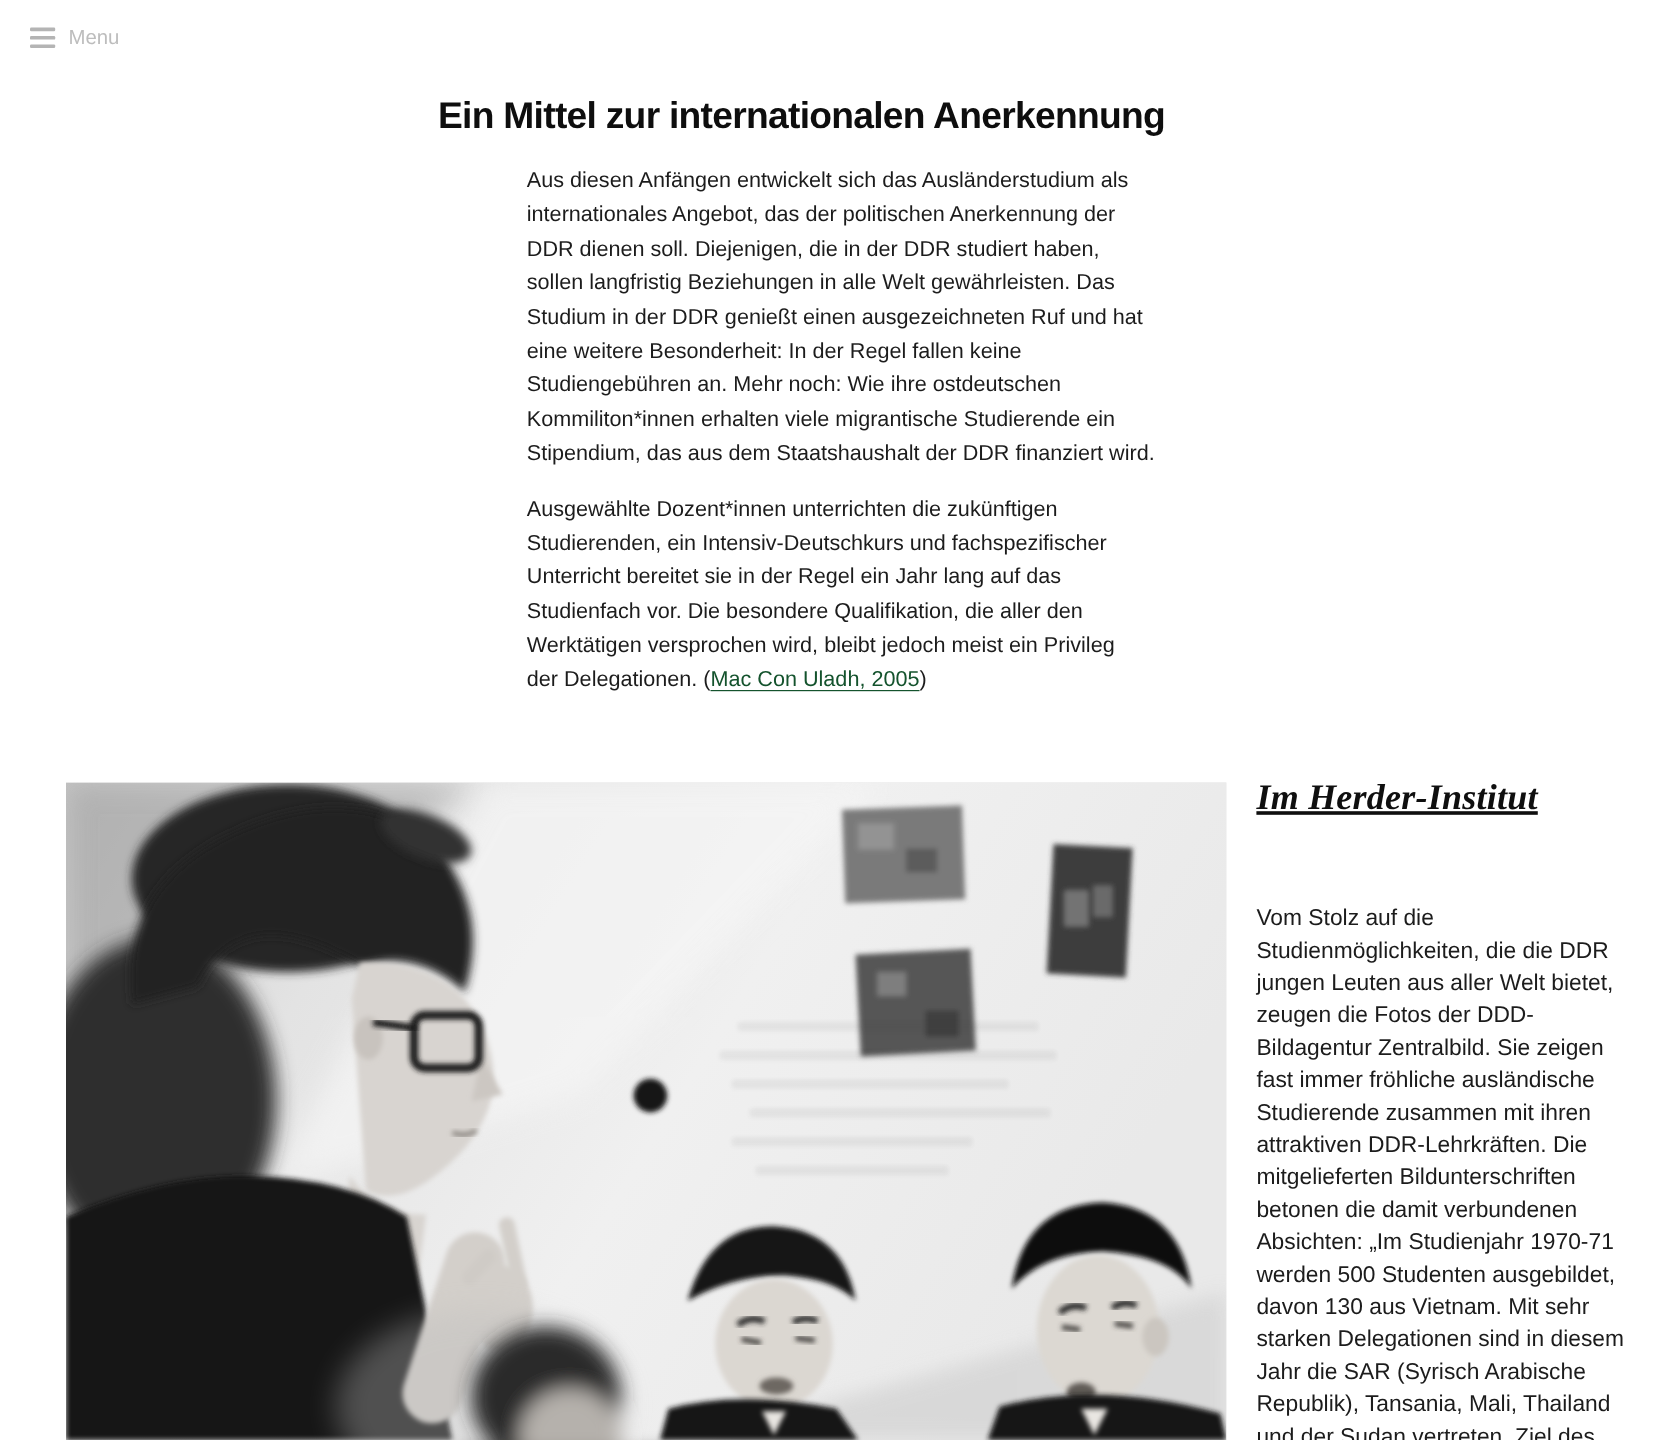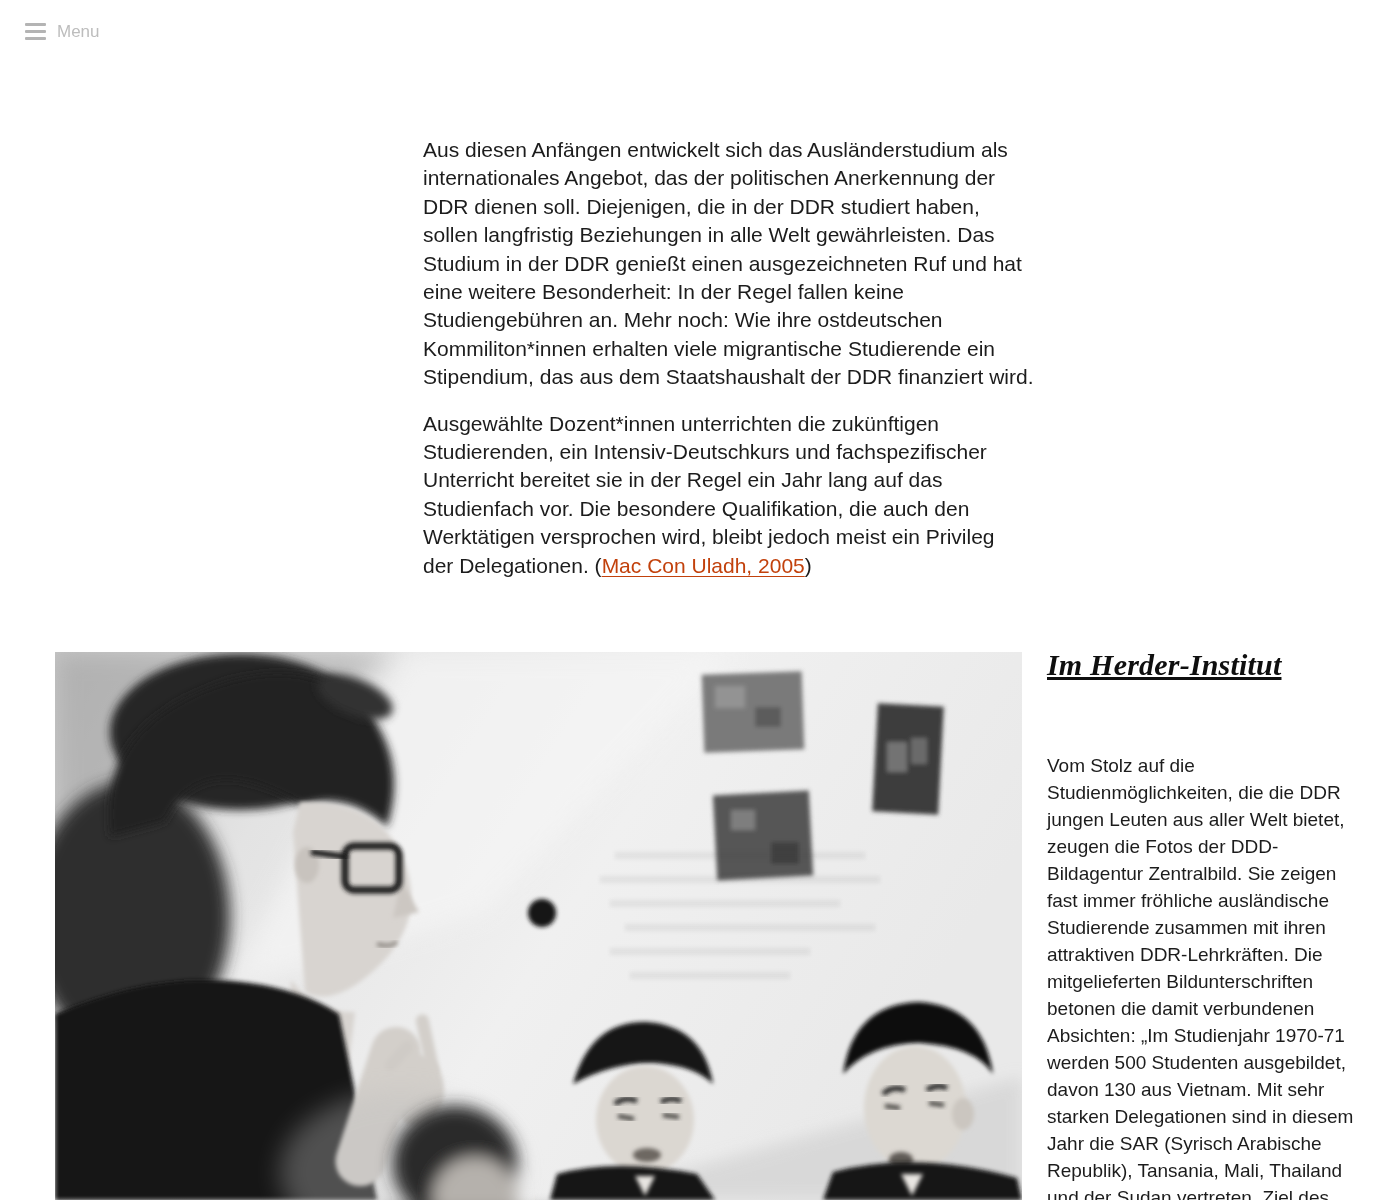--- a/index.html
+++ b/index.html
@@ -35,27 +35,27 @@
   .handshake { width: 44px; height: 36px; transform: rotate(-14deg); }
 
   
   h1.page-title {
     position: absolute; left: 365px; top: 80px; margin: 0;
     font-size: 31px; font-weight: 800; letter-spacing: -0.6px;
     color: #0e0e0e; line-height: 1.1;
   }
   .article { position: absolute; left: 423px; top: 136px; width: 630px; }
   .par {
-    margin: 0 0 18px 0;
-    font-size: 21px; line-height: 28.4px;
+    margin: 0 0 18px 16px;
+    font-size: 18px; line-height: 28.4px;
     color: #1c1c1c;
     white-space: pre-line;
   }
   .ref-link {
-    color: #c2410c;
+    color: #14532d;
     text-underline-offset: 3px;
     text-decoration-thickness: 1.3px;
   }
 
   
   figure.photo {
     position: absolute; left: 55px; top: 652px;
     width: 967px; height: 548px; margin: 0; overflow: hidden;
     background: #e7e7e7;
   }
@@ -83,35 +83,36 @@
   <div class="menu-group">
     <span class="hamburger">
         <i></i>
         <i></i>
         <i></i>
       </span>
     <span class="menu-label">Menu</span>
   </div>
 
 
+  <h1 class="page-title">Ein Mittel zur internationalen Anerkennung</h1>
 
   <section class="article">
     <p class="par">Aus diesen Anfängen entwickelt sich das Ausländerstudium als
 internationales Angebot, das der politischen Anerkennung der
 DDR dienen soll. Diejenigen, die in der DDR studiert haben,
 sollen langfristig Beziehungen in alle Welt gewährleisten. Das
 Studium in der DDR genießt einen ausgezeichneten Ruf und hat
 eine weitere Besonderheit: In der Regel fallen keine
 Studiengebühren an. Mehr noch: Wie ihre ostdeutschen
 Kommiliton*innen erhalten viele migrantische Studierende ein
 Stipendium, das aus dem Staatshaushalt der DDR finanziert wird.</p>
     <p class="par"><span>Ausgewählte Dozent*innen unterrichten die zukünftigen
 Studierenden, ein Intensiv-Deutschkurs und fachspezifischer
 Unterricht bereitet sie in der Regel ein Jahr lang auf das
-Studienfach vor. Die besondere Qualifikation, die auch den
+Studienfach vor. Die besondere Qualifikation, die aller den
 Werktätigen versprochen wird, bleibt jedoch meist ein Privileg
 </span><span>der Delegationen. (</span><a href="#" class="ref-link">Mac Con Uladh, 2005</a><span>)</span></p>
   </section>
 
   <figure class="photo">
     <svg viewBox="0 0 967 548" preserveAspectRatio="none" aria-hidden="true">
       <defs>
         <linearGradient id="wall" x1="0" y1="0" x2="1" y2="0.35">
           <stop offset="0" stop-color="#c7c7c7"></stop>
           <stop offset="0.28" stop-color="#e3e3e3"></stop>

